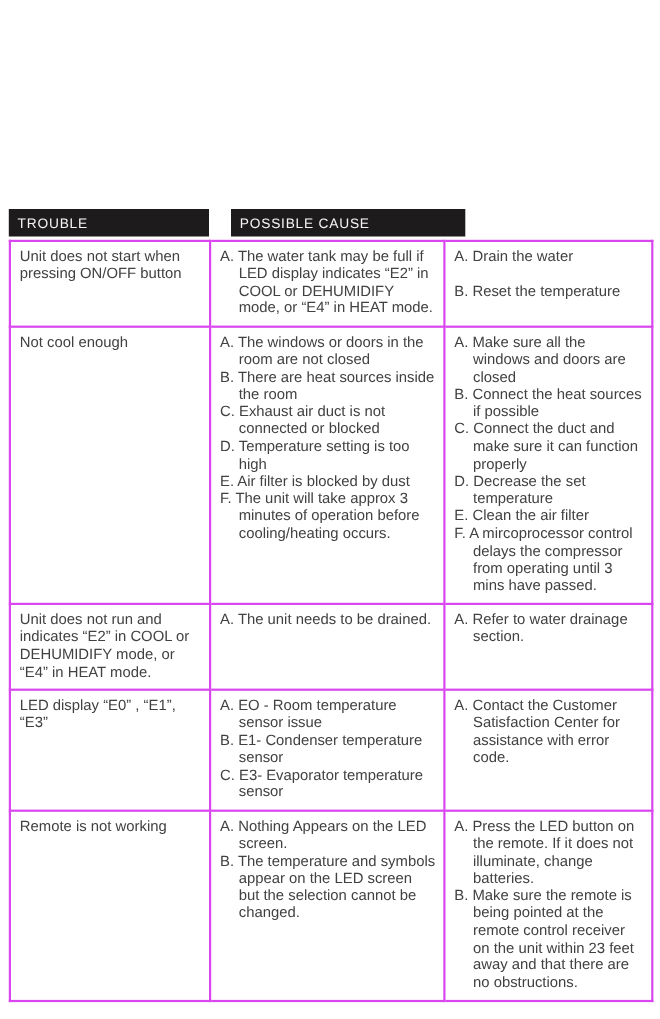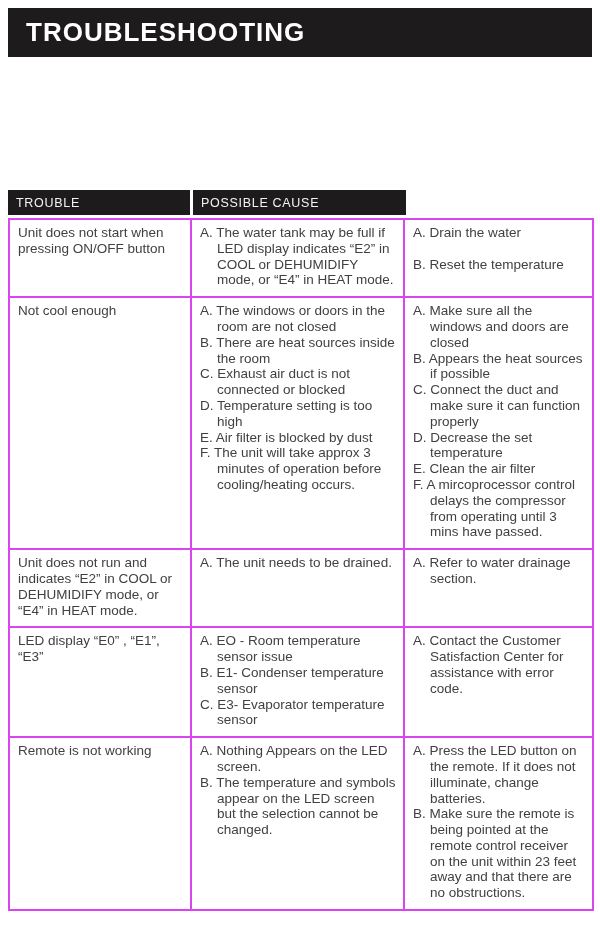--- a/index.html
+++ b/index.html
@@ -43,21 +43,21 @@
     line-height: 18px;
   }
   .tbl {
     position: absolute;
     left: 8px;
     top: 190px;
     width: 584px;
   }
   .thead {
     display: flex;
-    gap: 3px;
+    gap: 20px;
     margin-bottom: 3px;
   }
   .th {
     background: #1e1b1c;
     color: #f4f4f4;
     font-size: 12.5px;
     letter-spacing: 0.7px;
     box-sizing: border-box;
     padding: 6px 8px 5px 8px;
   }
@@ -88,23 +88,20 @@
   }
   td.spaced .item + .item {
     margin-top: 16px;
   }
 </style>
 </head>
 <body>
 
 <div class="page">
 
-  <div class="title-bar">
-    <span class="title">TROUBLESHOOTING</span>
-  </div>
 
 
   <div class="tbl">
     <div class="thead">
       <div class="th c1">TROUBLE</div>
       <div class="th c2">POSSIBLE CAUSE</div>
     </div>
     <table class="grid">
       <colgroup>
         <col class="c1">
@@ -127,21 +124,21 @@
             <td>
               <div class="item">A. The windows or doors in the room are not closed</div>
               <div class="item">B. There are heat sources inside the room</div>
               <div class="item">C. Exhaust air duct is not connected or blocked</div>
               <div class="item">D. Temperature setting is too high</div>
               <div class="item">E. Air filter is blocked by dust</div>
               <div class="item">F. The unit will take approx 3 minutes of operation before cooling/heating occurs.</div>
             </td>
             <td>
               <div class="item">A. Make sure all the windows and doors are closed</div>
-              <div class="item">B. Appears the heat sources if possible</div>
+              <div class="item">B. Connect the heat sources if possible</div>
               <div class="item">C. Connect the duct and make sure it can function properly</div>
               <div class="item">D. Decrease the set temperature</div>
               <div class="item">E. Clean the air filter</div>
               <div class="item">F. A mircoprocessor control delays the compressor from operating until 3 mins have passed.</div>
             </td>
           </tr>
           <tr>
             <td>Unit does not run and indicates “E2” in COOL or DEHUMIDIFY mode, or “E4” in HEAT mode.</td>
             <td>
               <div class="item">A. The unit needs to be drained.</div>

